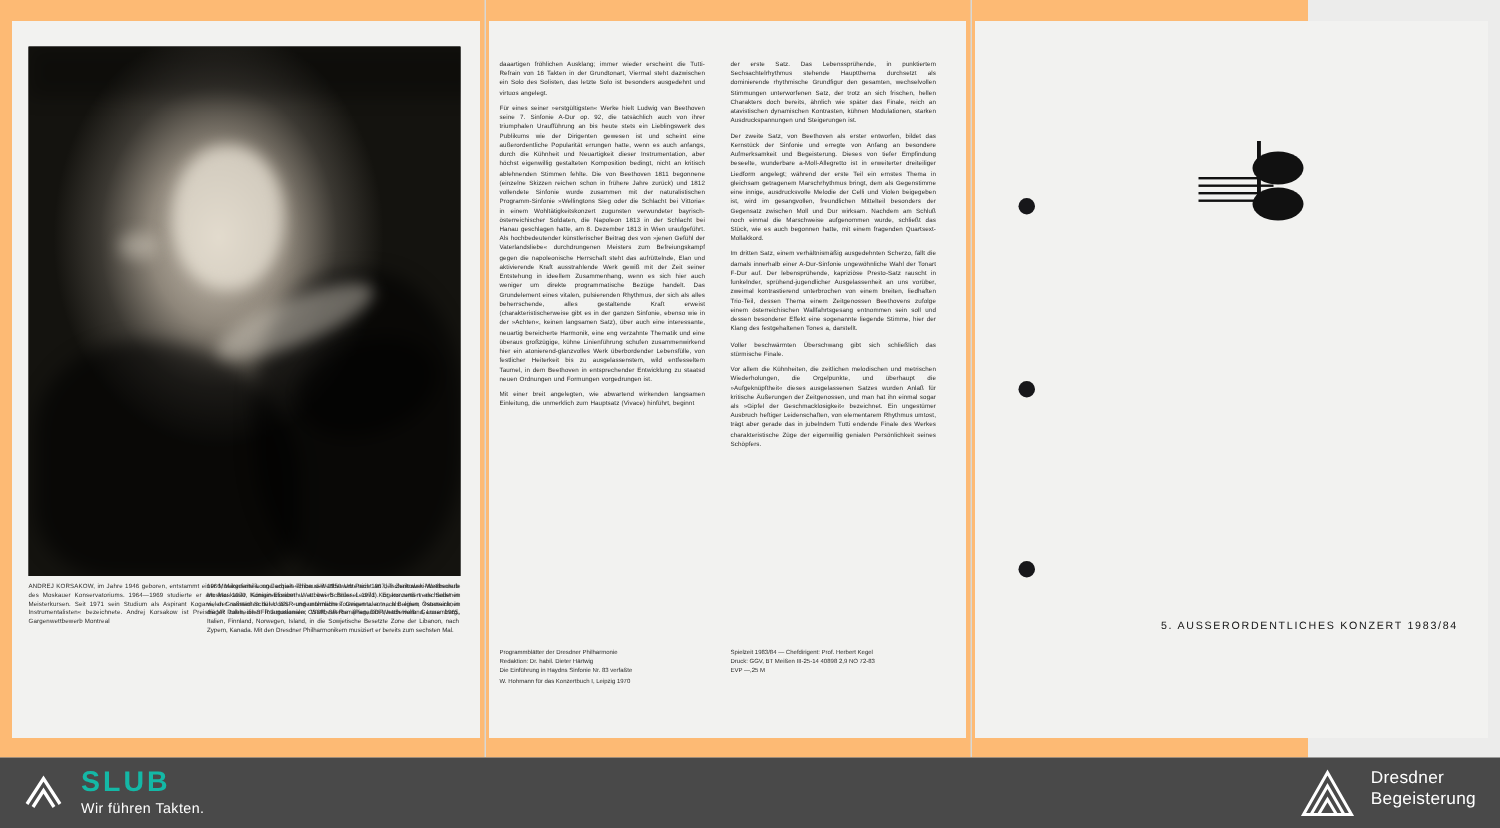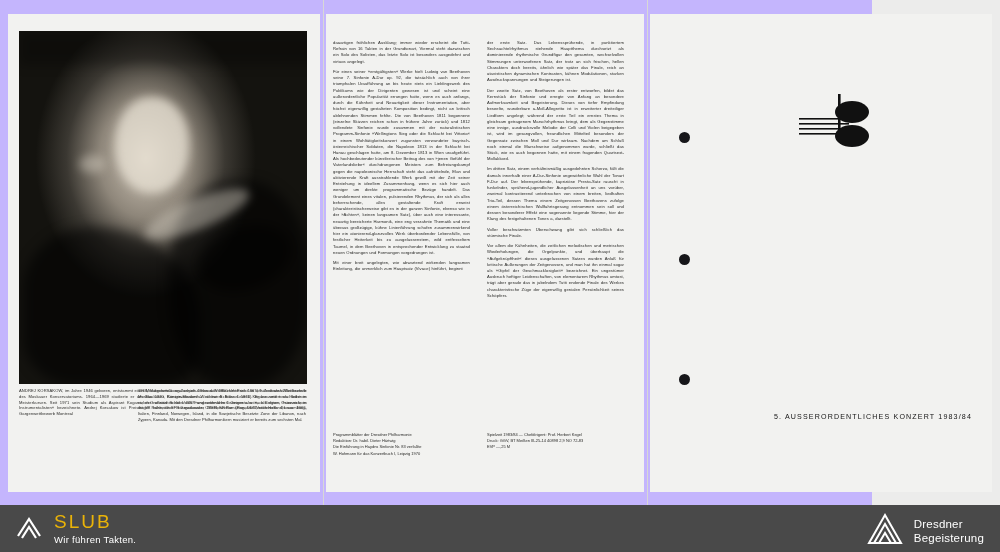--- a/index.html
+++ b/index.html
@@ -14,21 +14,21 @@
     position: relative;
     width: 1000px; height: 552px;
     background: #ececeb;
   }
 
   
   #scan {
     position: absolute;
     left: 0; top: 0;
     width: 872px; height: 505px;
-    background: #c4b5fd;
+    background: #fdba74;
   }
   
   .fold {
     position: absolute;
     top: 0; bottom: 0;
     width: 1px;
     background: #d8d8d5;
   }
   .panel {
     position: absolute;
@@ -148,34 +148,34 @@
   #slub {
     display: flex; align-items: center;
     margin-left: 14px;
   }
   #slub-mark {
     width: 30px; height: 30px;
     margin-right: 10px;
     position: relative;
   }
   #slub-text .slub-main {
-    color: #eab308;
+    color: #14b8a6;
     font-size: 19px;
-    font-weight: normal;
+    font-weight: bold;
     letter-spacing: 2.0px;
     line-height: 1.0;
   }
   #slub-text .slub-sub {
     color: #ffffff;
     font-size: 9.5px;
     letter-spacing: 0.3px;
     margin-top: 3px;
   }
   #dp {
-    display: flex; align-items: flex-end;
+    display: flex; align-items: flex-start;
     margin-right: 16px;
   }
   #dp-mark { width: 38px; height: 34px; margin-right: 10px; }
   #dp-text {
     color: #ffffff;
     font-size: 11.5px;
     line-height: 1.25;
     letter-spacing: 0.2px;
   }
 </style>

